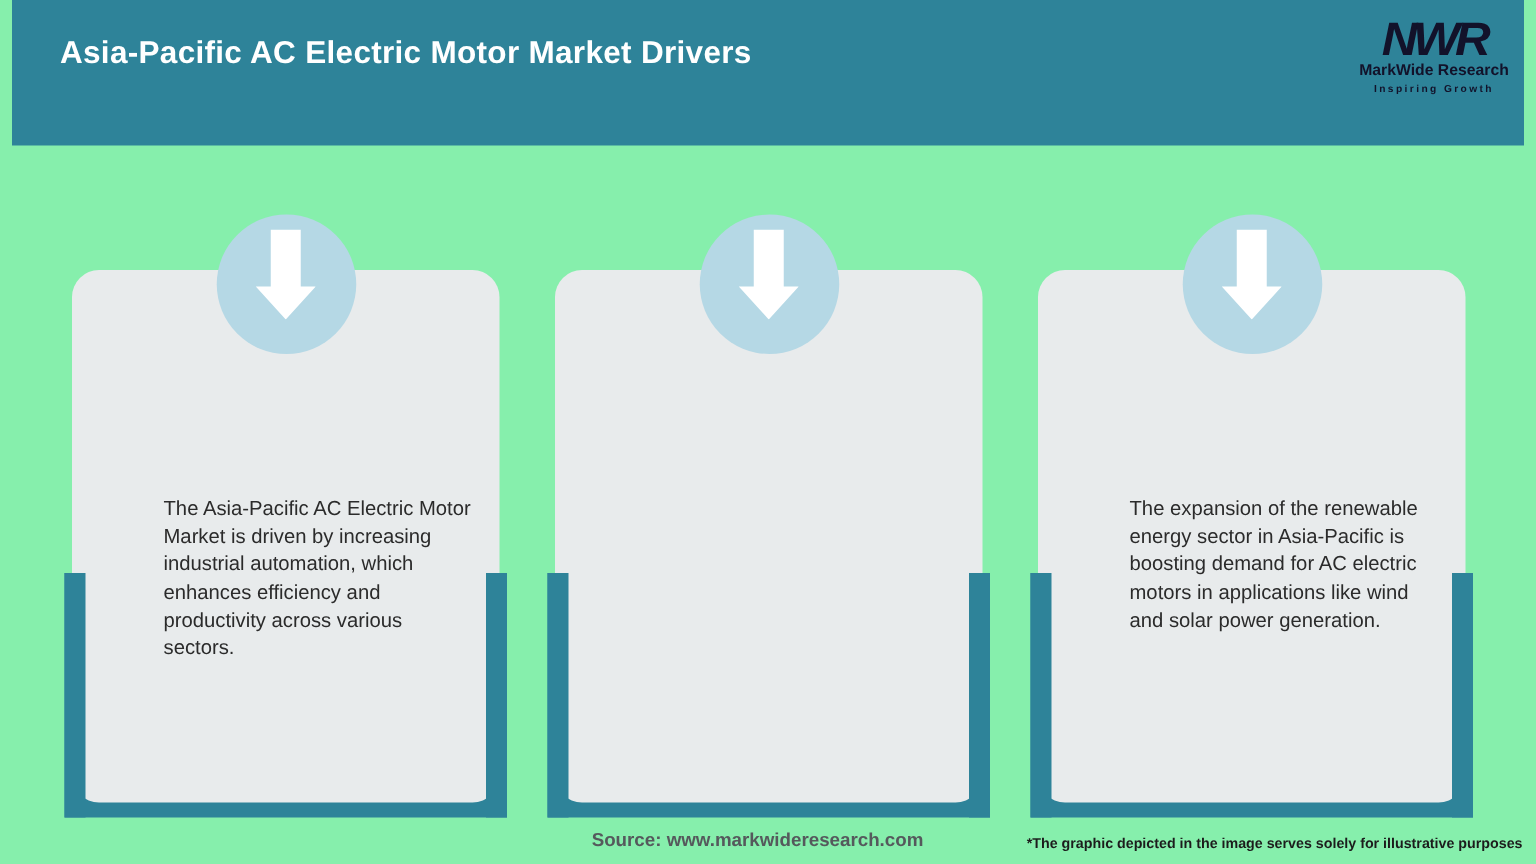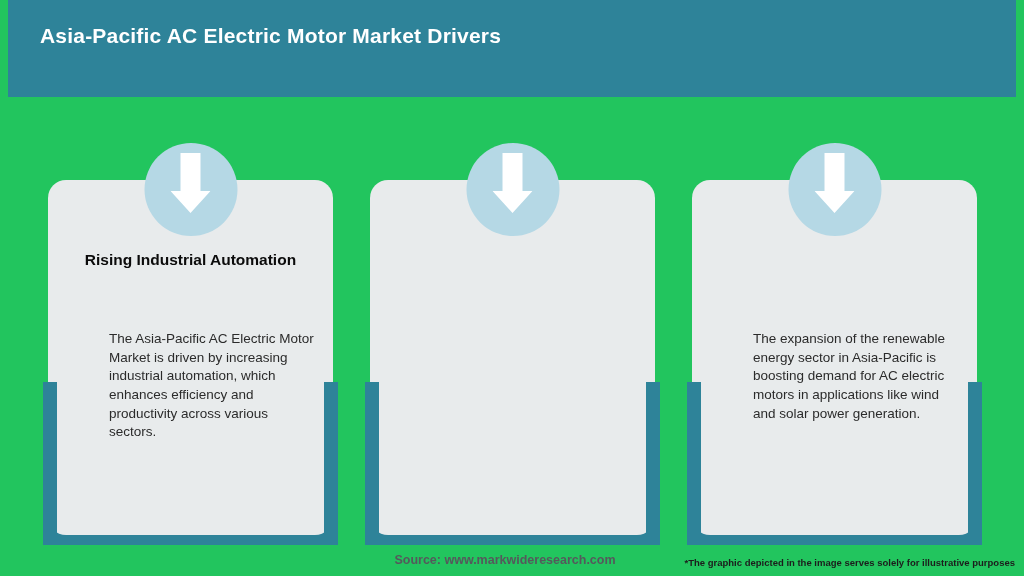--- a/index.html
+++ b/index.html
@@ -1,18 +1,18 @@
 <!DOCTYPE html>
 <html><head>
 <meta charset="utf-8">
 <style>
   * { margin:0; padding:0; box-sizing:border-box; }
   html,body { width:1024px; height:576px; }
   body { font-family:"Liberation Sans","DejaVu Sans",sans-serif; background:#ffffff; }
-  .page { position:relative; width:1024px; height:576px; background:#22c55e; overflow:hidden; }
+  .page { position:relative; width:1024px; height:576px; background:#86efac; overflow:hidden; }
 
   
   .banner { position:absolute; left:8px; top:0; width:1008px; height:97px; background:#2E8399; }
   .page-title { position:absolute; left:32px; top:24px; color:#ffffff; font-size:21px;
                 font-weight:bold; letter-spacing:0.2px; }
   .logo { position:absolute; right:10px; top:9px; width:100px; text-align:center; color:#12122A; }
   .logo-acronym { font-size:33px; font-weight:bold; font-style:italic; letter-spacing:-3px;
                   line-height:1.0; display:inline-block; transform:scaleY(0.95); }
   .logo-name { font-size:10.5px; font-weight:bold; line-height:1.1; margin-top:0px; }
   .logo-tagline { font-size:6.8px; font-weight:bold; letter-spacing:1.6px; margin-top:2px; }
@@ -45,35 +45,39 @@
   .disclaimer-text { position:absolute; top:557px; right:9px; font-size:9.5px;
                      font-weight:700; color:#1C1C1C; white-space:nowrap; }
 </style>
 </head>
 <body>
 
 <div class="page">
 
   <div class="banner">
     <div class="page-title">Asia-Pacific AC Electric Motor Market Drivers</div>
+    <div class="logo">
+      <div class="logo-acronym">NWR</div>
+      <div class="logo-name">MarkWide Research</div>
+      <div class="logo-tagline">Inspiring Growth</div>
+    </div>
   </div>
 
   <div class="cards-row">
 
     <div class="card">
       <div class="accent-band"></div>
       <div class="card-face"></div>
       <div class="accent-strip left"></div>
       <div class="accent-strip right"></div>
       <div class="circle-icon">
         <svg width="40" height="60" viewBox="0 0 40 60">
             <path d="M10 0 H30 V38 H40 L20 60 L0 38 H10 Z" fill="#ffffff"></path>
           </svg>
       </div>
-      <div class="card-title">Rising Industrial Automation</div>
       <div class="card-desc">The Asia-Pacific AC Electric Motor Market is driven by increasing industrial automation, which enhances efficiency and productivity across various sectors.</div>
     </div>
 
     <div class="card">
       <div class="accent-band"></div>
       <div class="card-face"></div>
       <div class="accent-strip left"></div>
       <div class="accent-strip right"></div>
       <div class="circle-icon">
         <svg width="40" height="60" viewBox="0 0 40 60">

